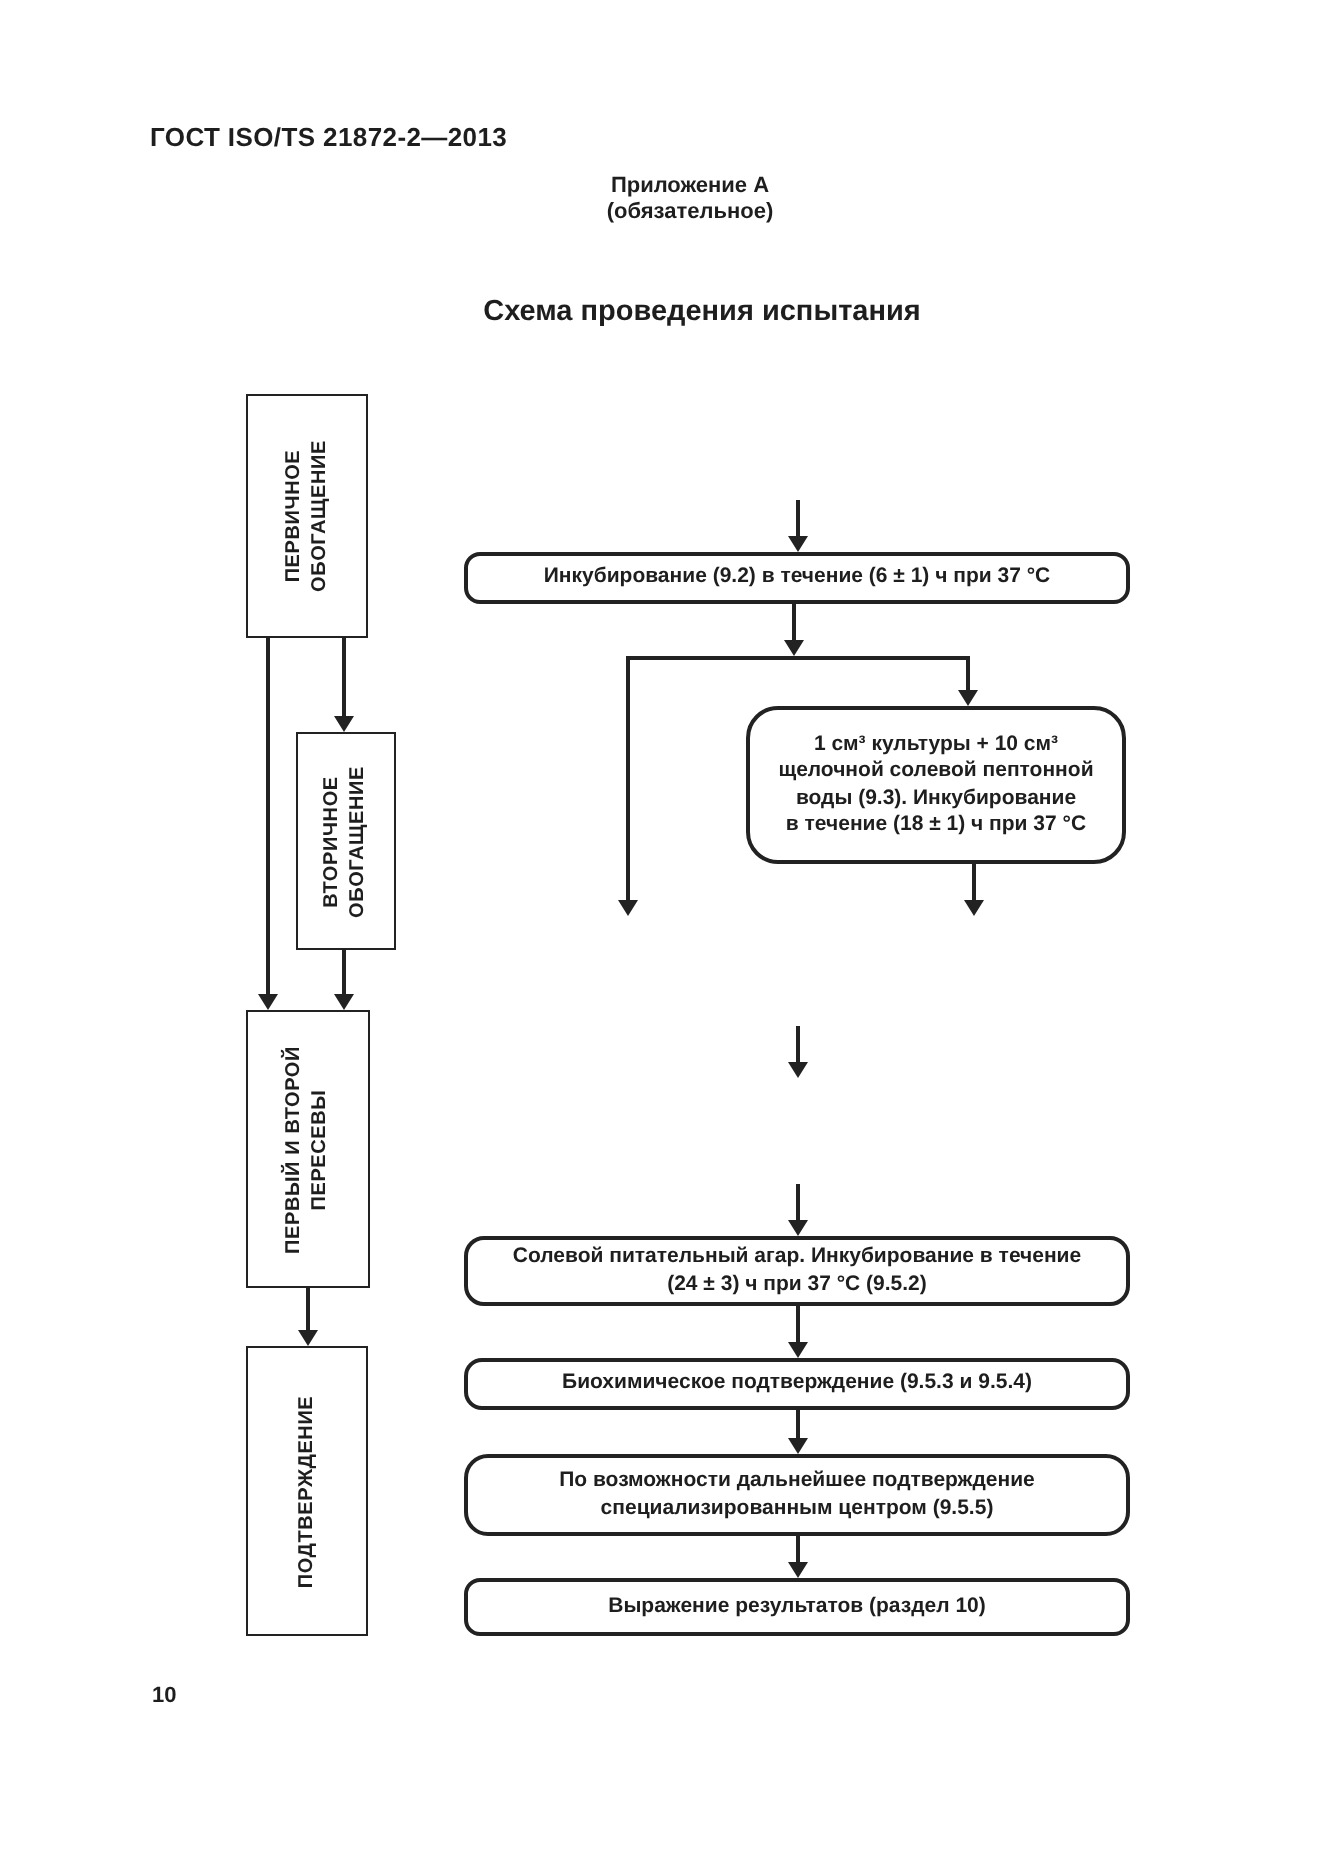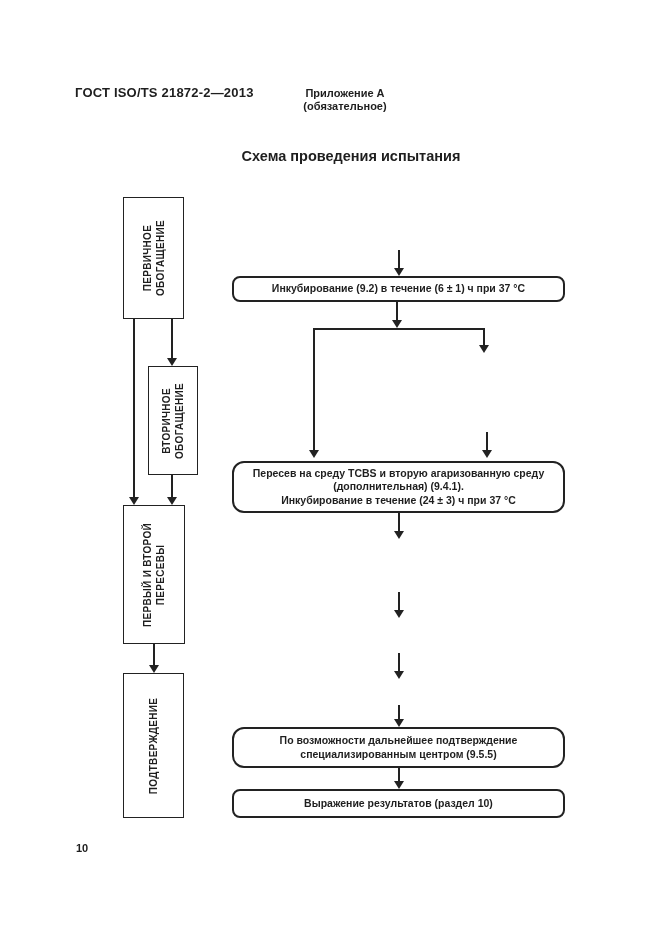--- a/index.html
+++ b/index.html
@@ -5,21 +5,21 @@
   html,body{margin:0;padding:0;background:#ffffff;}
   #page{
     position:relative;
     width:661px;height:935px;
     background:#ffffff;
     font-family:"Liberation Sans","DejaVu Sans",sans-serif;
     color:#1e1e1e;
     overflow:hidden;
   }
   .abs{position:absolute;}
-  .doc-number{left:75px;top:61px;font-size:13px;font-weight:bold;letter-spacing:.2px;margin-top:24px;}
+  .doc-number{left:75px;top:61px;font-size:13px;font-weight:bold;letter-spacing:.2px;}
   .annex{left:245px;top:87px;width:200px;text-align:center;font-size:11px;font-weight:bold;line-height:13px;white-space:pre-line;}
   .diagram-title{left:201px;top:148px;width:300px;text-align:center;font-size:14.5px;font-weight:bold;}
   .page-number{left:76px;top:842px;font-size:11px;font-weight:bold;}
 
   
   .fbox{
     position:absolute;
     border:2px solid #222;
     border-radius:10px;
     display:flex;align-items:center;justify-content:center;
@@ -86,24 +86,32 @@
   <div class="vline" style="left:171px;top:319px;height:39px;"></div>
   <div class="arrowhead" style="left:167px;top:358px;"></div>
   <div class="vline" style="left:171px;top:475px;height:22px;"></div>
   <div class="arrowhead" style="left:167px;top:497px;"></div>
   <div class="vline" style="left:153px;top:644px;height:21px;"></div>
   <div class="arrowhead" style="left:149px;top:665px;"></div>
 
   <div class="fbox" style="left:232px;top:276px;width:333px;height:26px;border-radius:8px;justify-content:center;">
     <span class="txt">Инкубирование (9.2) в течение (6 ± 1) ч при 37 °С</span>
   </div>
-  <div class="fbox" style="left:232px;top:461px;width:333px;height:52px;border-radius:12px;">
-    <span class="txt">Пересев на среду TCBS и вторую агаризованную среду
-(дополнительная) (9.4.1).
-Инкубирование в течение (24 ± 3) ч при 37 °С</span>
+  <div class="fbox" style="left:373px;top:353px;width:190px;height:79px;border-radius:16px;">
+    <span class="txt">1 см³ культуры + 10 см³
+щелочной солевой пептонной
+воды (9.3). Инкубирование
+в течение (18 ± 1) ч при 37 °С</span>
+  </div>
+  <div class="fbox" style="left:232px;top:618px;width:333px;height:35px;border-radius:10px;">
+    <span class="txt">Солевой питательный агар. Инкубирование в течение
+(24 ± 3) ч при 37 °С (9.5.2)</span>
+  </div>
+  <div class="fbox" style="left:232px;top:679px;width:333px;height:26px;border-radius:9px;">
+    <span class="txt">Биохимическое подтверждение (9.5.3 и 9.5.4)</span>
   </div>
   <div class="fbox" style="left:232px;top:727px;width:333px;height:41px;border-radius:12px;align-items:center;">
     <span class="txt">По возможности дальнейшее подтверждение
 специализированным центром (9.5.5)</span>
   </div>
   <div class="fbox" style="left:232px;top:789px;width:333px;height:29px;border-radius:8px;">
     <span class="txt">Выражение результатов (раздел 10)</span>
   </div>
 
   <div class="vline" style="left:398px;top:250px;height:18px;"></div>

